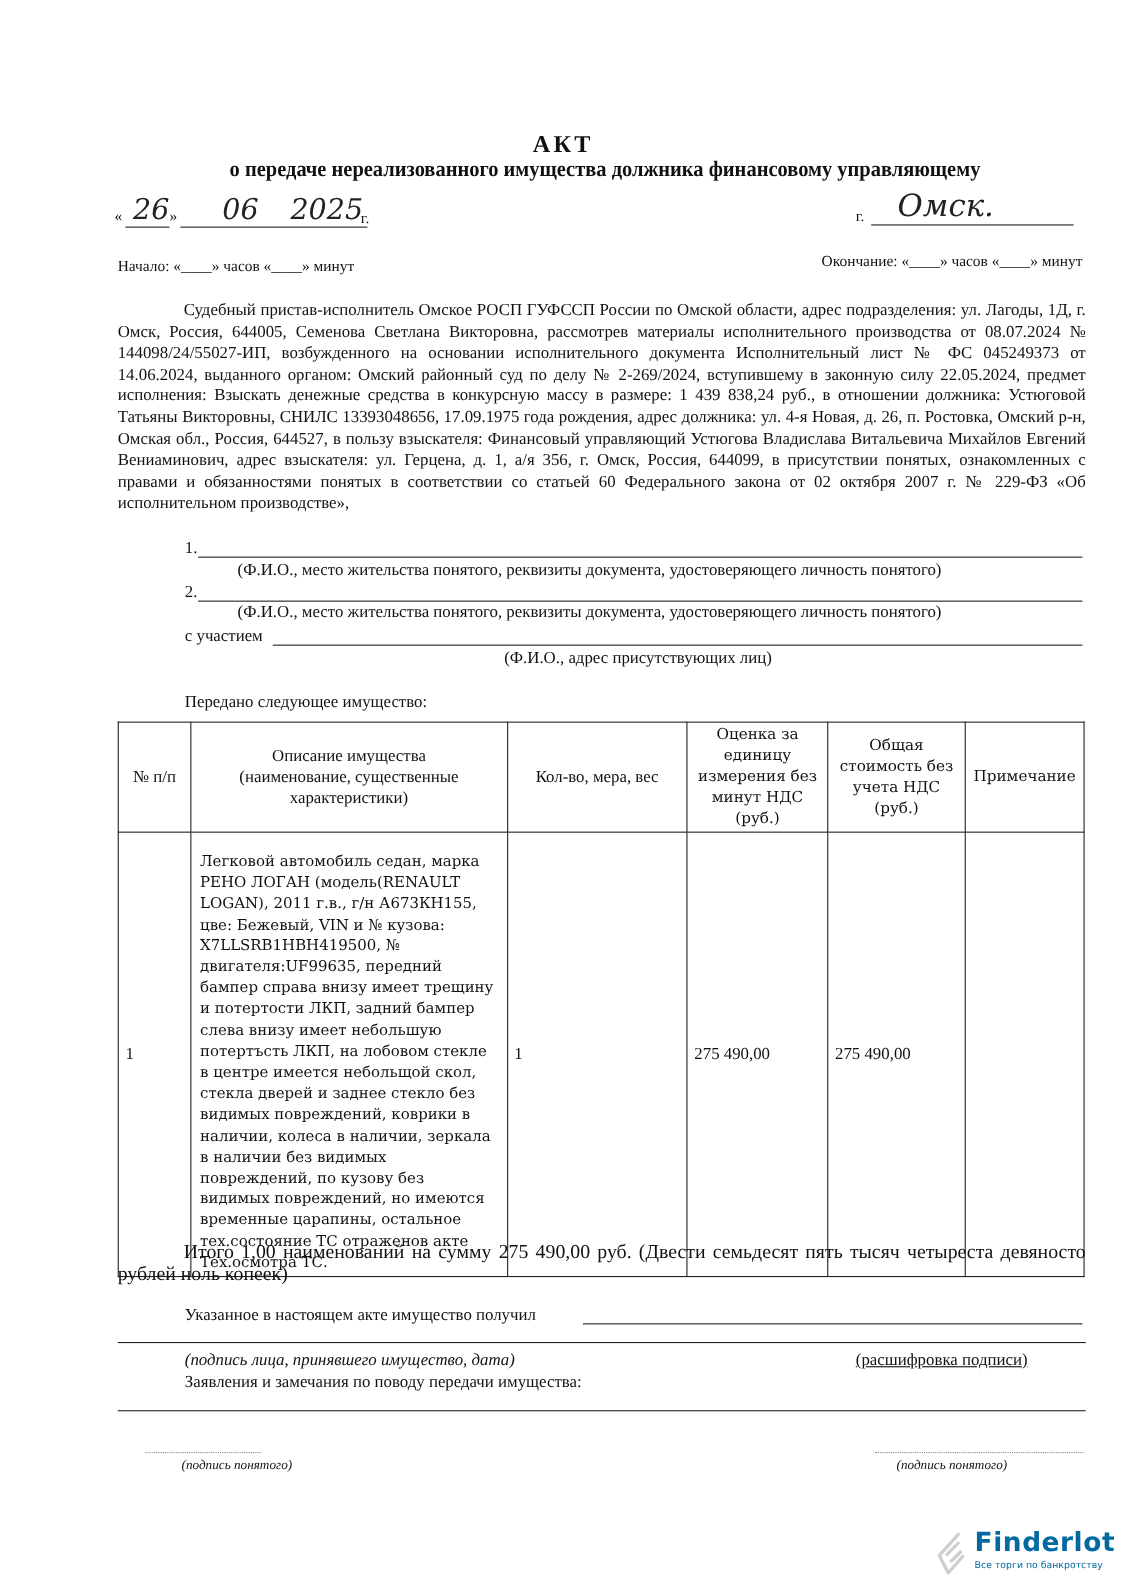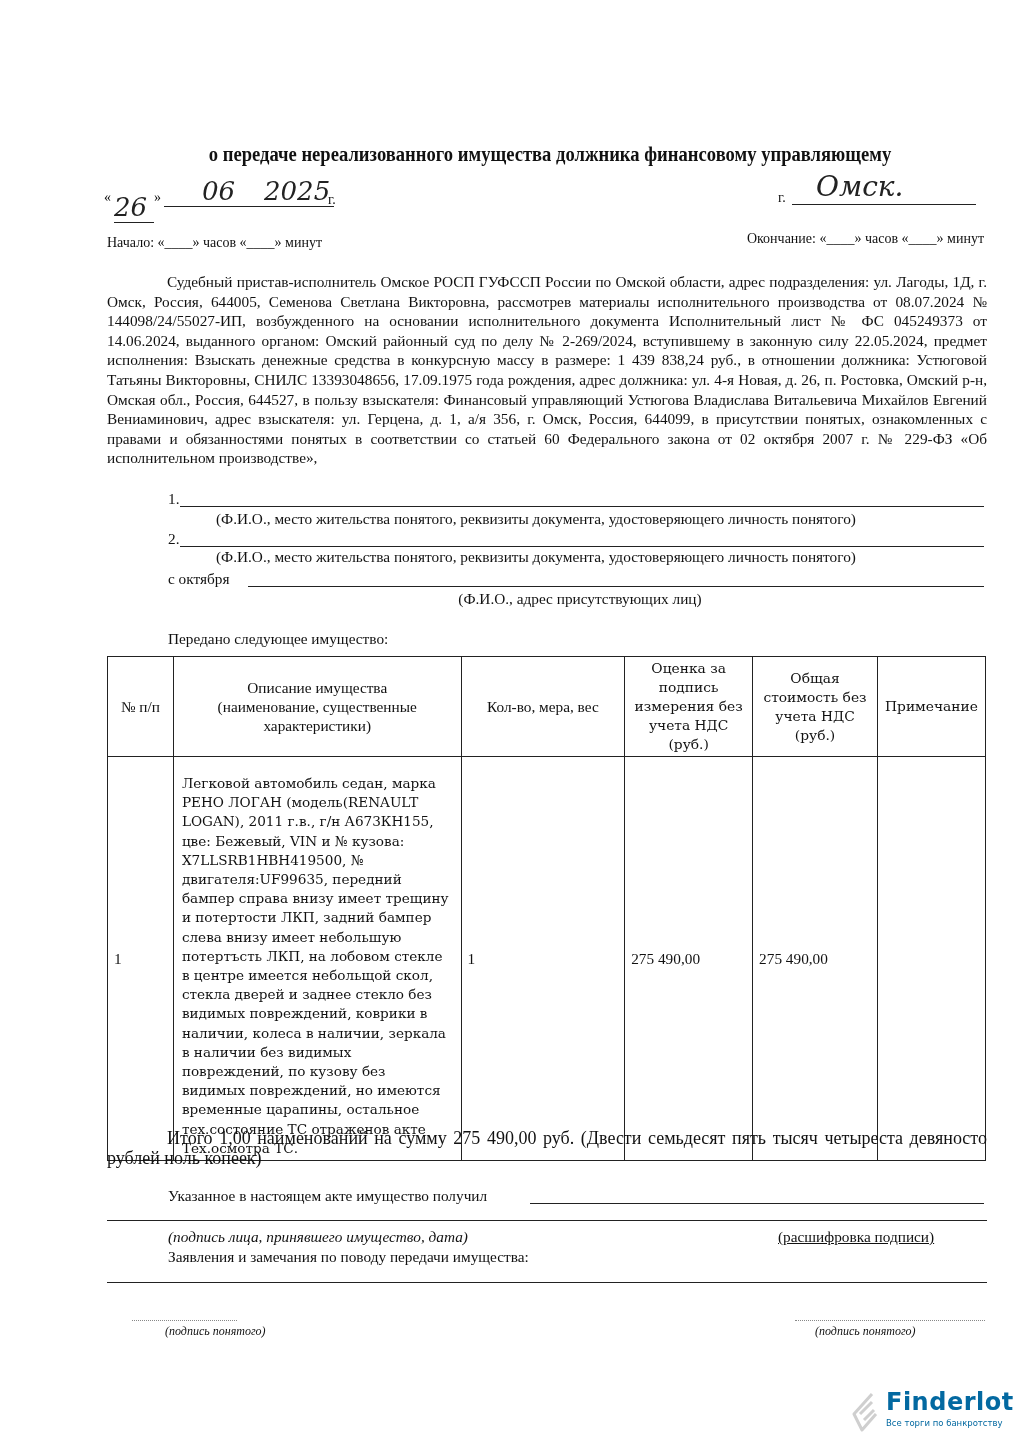--- a/index.html
+++ b/index.html
@@ -23,25 +23,26 @@
     .watermark { right: 14px; top: 1388px; width: 160px; height: 54px; color: #0369a1; font-family: "DejaVu Sans", sans-serif; }
     .watermark .brand { position: absolute; left: 36px; top: 0; font-size: 24px; font-weight: bold; letter-spacing: 0.5px; }
     .watermark .tag { position: absolute; left: 36px; top: 30px; font-size: 8.5px; white-space: nowrap; }
     .watermark .logo { position: absolute; left: 0; top: 4px; width: 30px; height: 40px; }
   </style>
 </head>
 <body>
 
 <div class="page">
 
+  <div class="abs title">АКТ</div>
   <div class="abs subtitle">о передаче нереализованного имущества должника финансовому управляющему</div>
 
   <div class="abs" style="left:104px; top:176px; width:240px; height:34px;">
     <span class="abs small" style="left:0; top:14px;">«</span>
-    <span class="abs hand uline" style="left:10px; top:0; width:40px; text-align:left;margin-top:16px;">26</span>
+    <span class="abs hand uline" style="left:10px; top:0; width:40px; text-align:right;">26</span>
     <span class="abs small" style="left:50px; top:14px;">»</span>
     <span class="abs uline" style="left:60px; top:30px; width:170px; height:0;"></span>
     <span class="abs hand" style="left:98px; top:0;">06</span>
     <span class="abs hand" style="left:160px; top:0;">2025</span>
     <span class="abs small" style="left:224px; top:16px;">г.</span>
   </div>
 
   <div class="abs" style="left:778px; top:170px; width:200px; height:38px;">
     <span class="abs small" style="left:0; top:20px;">г.</span>
     <span class="abs uline" style="left:14px; top:34px; width:184px; height:0;"></span>
@@ -61,42 +62,42 @@
   </div>
   <div class="abs hint" style="left:216px; top:510px;">(Ф.И.О., место жительства понятого, реквизиты документа, удостоверяющего личность понятого)</div>
 
   <div class="abs line-row" style="left:168px; top:530px; width:816px; height:20px;">
     <span>2.</span>
     <span class="abs uline" style="left:12px; right:0; top:16px; height:0;"></span>
   </div>
   <div class="abs hint" style="left:216px; top:548px;">(Ф.И.О., место жительства понятого, реквизиты документа, удостоверяющего личность понятого)</div>
 
   <div class="abs line-row" style="left:168px; top:570px; width:816px; height:20px;">
-    <span>с октября</span>
+    <span>с участием</span>
     <span class="abs uline" style="left:80px; right:0; top:16px; height:0;"></span>
   </div>
   <div class="abs hint" style="left:0; width:1160px; text-align:center; top:590px;">(Ф.И.О., адрес присутствующих лиц)</div>
 
   <div class="abs line-row" style="left:168px; top:630px;">Передано следующее имущество:</div>
 
   <table class="items">
     <colgroup>
       <col style="width:66px">
       <col style="width:288px">
       <col style="width:164px">
       <col style="width:128px">
       <col style="width:125px">
       <col style="width:108px">
     </colgroup>
     <thead>
       <tr>
         <th>№ п/п</th>
         <th style="padding:2px 27px;">Описание имущества (наименование, существенные характеристики)</th>
         <th>Кол-во, мера, вес</th>
-        <th style="font-family:'DejaVu Serif',serif; font-size:13.8px;">Оценка за подпись измерения без учета НДС (руб.)</th>
+        <th style="font-family:'DejaVu Serif',serif; font-size:13.8px;">Оценка за единицу измерения без минут НДС (руб.)</th>
         <th style="font-family:'DejaVu Serif',serif; font-size:13.8px;">Общая стоимость без учета НДС (руб.)</th>
         <th style="font-family:'DejaVu Serif',serif; font-size:13.8px;margin-top:48px;">Примечание</th>
       </tr>
     </thead>
     <tbody>
       <tr>
         <td style="text-align:left;">1</td>
         <td class="desc">Легковой автомобиль седан, марка РЕНО ЛОГАН (модель(RENAULT LOGAN), 2011 г.в., г/н А673КН155, цве: Бежевый, VIN и № кузова: X7LLSRB1HBH419500, № двигателя:UF99635, передний бампер справа внизу имеет трещину и потертости ЛКП, задний бампер слева внизу имеет небольшую потертъсть ЛКП, на лобовом стекле в центре имеется небольщой скол, стекла дверей и заднее стекло без видимых повреждений, коврики в наличии, колеса в наличии, зеркала в наличии без видимых повреждений, по кузову без видимых повреждений, но имеются временные царапины, остальное тех.состояние ТС отраженов акте Тех.осмотра ТС.</td>
         <td style="text-align:left;">1</td>
         <td style="text-align:left;">275 490,00</td>

